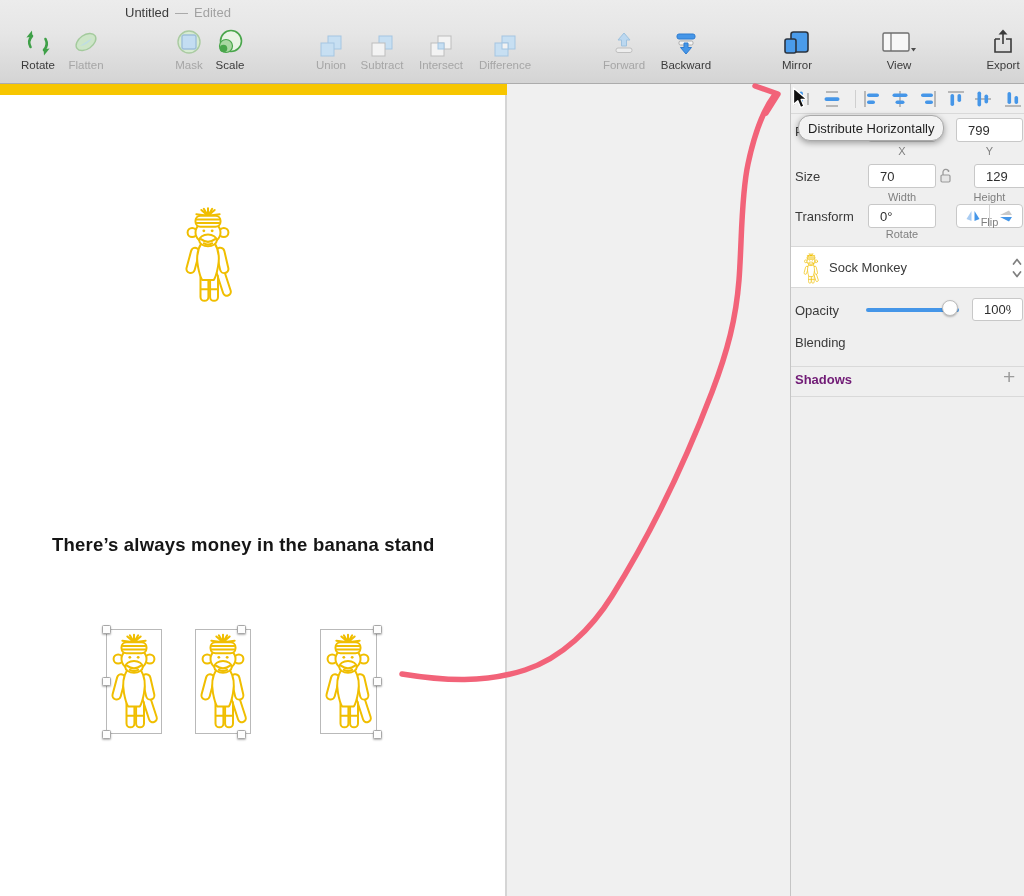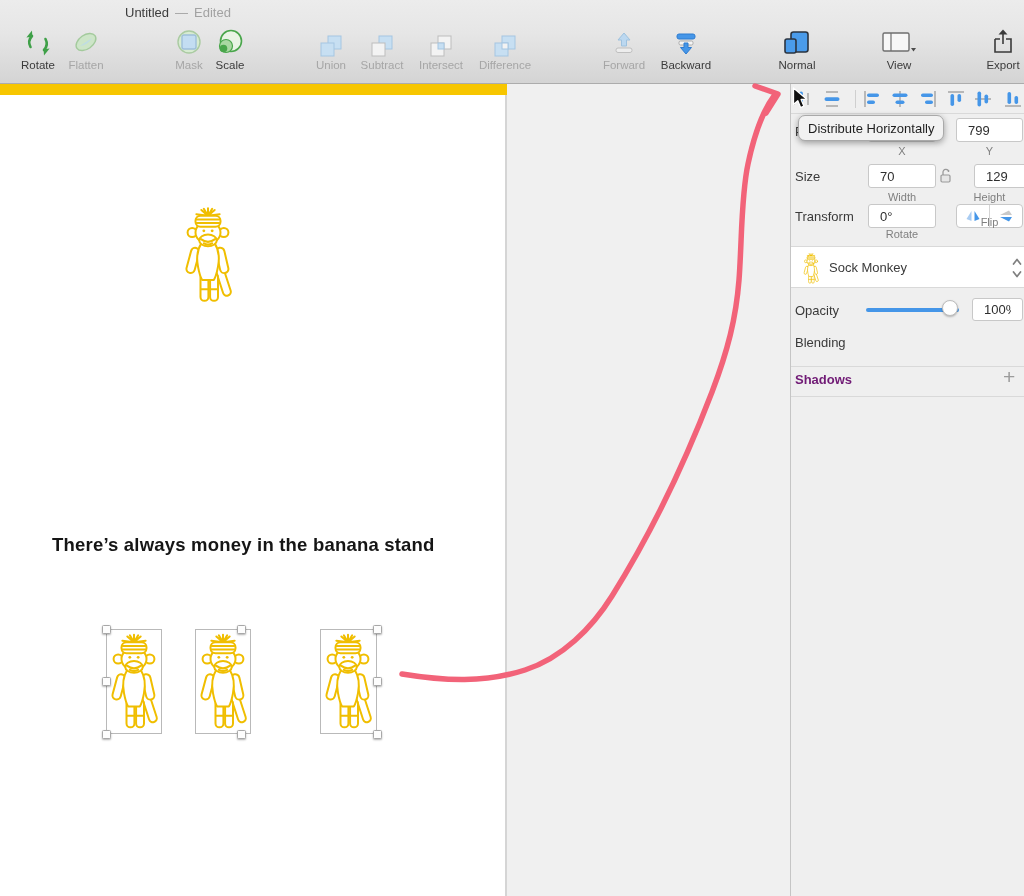--- a/index.html
+++ b/index.html
@@ -49,21 +49,21 @@
   .shadows-label { position:absolute; left:4px; top:288px; font-size:13px; font-weight:700; color:#701a75; }
   .plus { position:absolute; left:212px; top:281px; font-size:21px; font-weight:400; color:#9B9B9B; }
   .flipseg { position:absolute; left:165px; top:120px; width:67px; height:24px; background:#fff;
     border:1px solid #C8C8C8; border-radius:4px; display:flex; }
   .flipseg .seg { flex:1; display:flex; align-items:center; justify-content:center; }
   .flipseg .seg:first-child { border-right:1px solid #D4D4D4; }
 
   
   .arrow-overlay { position:absolute; left:0; top:0; width:1024px; height:896px; z-index:50; pointer-events:none; }
   .tooltip { position:absolute; left:798px; top:115px; height:26px; z-index:60; background:#F2F2F2;
-    border:1px solid #A9A9A9; border-radius:7px; box-shadow:0 2px 6px rgba(0,0,0,.35);
+    border:1px solid #A9A9A9; border-radius:12px; box-shadow:0 2px 6px rgba(0,0,0,.35);
     font-size:13px; color:#1E1E1E; display:flex; align-items:center; padding:0 9px; white-space:nowrap; }
   .cursor { position:absolute; left:792px; top:87px; z-index:70; pointer-events:none; }
 </style>
 </head>
 <body>
 
 <svg width="0" height="0" style="position:absolute" aria-hidden="true">
   <defs>
     <symbol id="sock-monkey" viewBox="0 0 60 116">
       <g stroke="#F0BE00" stroke-width="2.4" fill="#FFFFFF" stroke-linecap="round" stroke-linejoin="round">
@@ -207,21 +207,21 @@
     <div class="lbl">Backward</div>
   </div>
 
   <div class="titem" style="left:797px">
     <div class="ic">
       <svg width="30" height="30" viewBox="0 0 30 30">
         <rect x="9" y="4" width="17" height="20" rx="2.5" fill="#4A9BEA" stroke="#2B3440" stroke-width="1.6"></rect>
         <rect x="3" y="11" width="11" height="14" rx="2" fill="#4A9BEA" stroke="#2B3440" stroke-width="1.6"></rect>
       </svg>
     </div>
-    <div class="lbl">Normal</div>
+    <div class="lbl">Mirror</div>
   </div>
 
   <div class="titem" style="left:899px">
     <div class="ic">
       <svg width="40" height="30" viewBox="0 0 40 30">
         <rect x="4" y="5" width="26" height="18" rx="1.5" fill="#F7F7F7" stroke="#6F6F6F" stroke-width="1.4"></rect>
         <line x1="12" y1="5" x2="12" y2="23" stroke="#6F6F6F" stroke-width="1.2"></line>
         <path d="M32 20 L37 20 L34.5 23.5 Z" fill="#4B4B4B"></path>
       </svg>
     </div>

